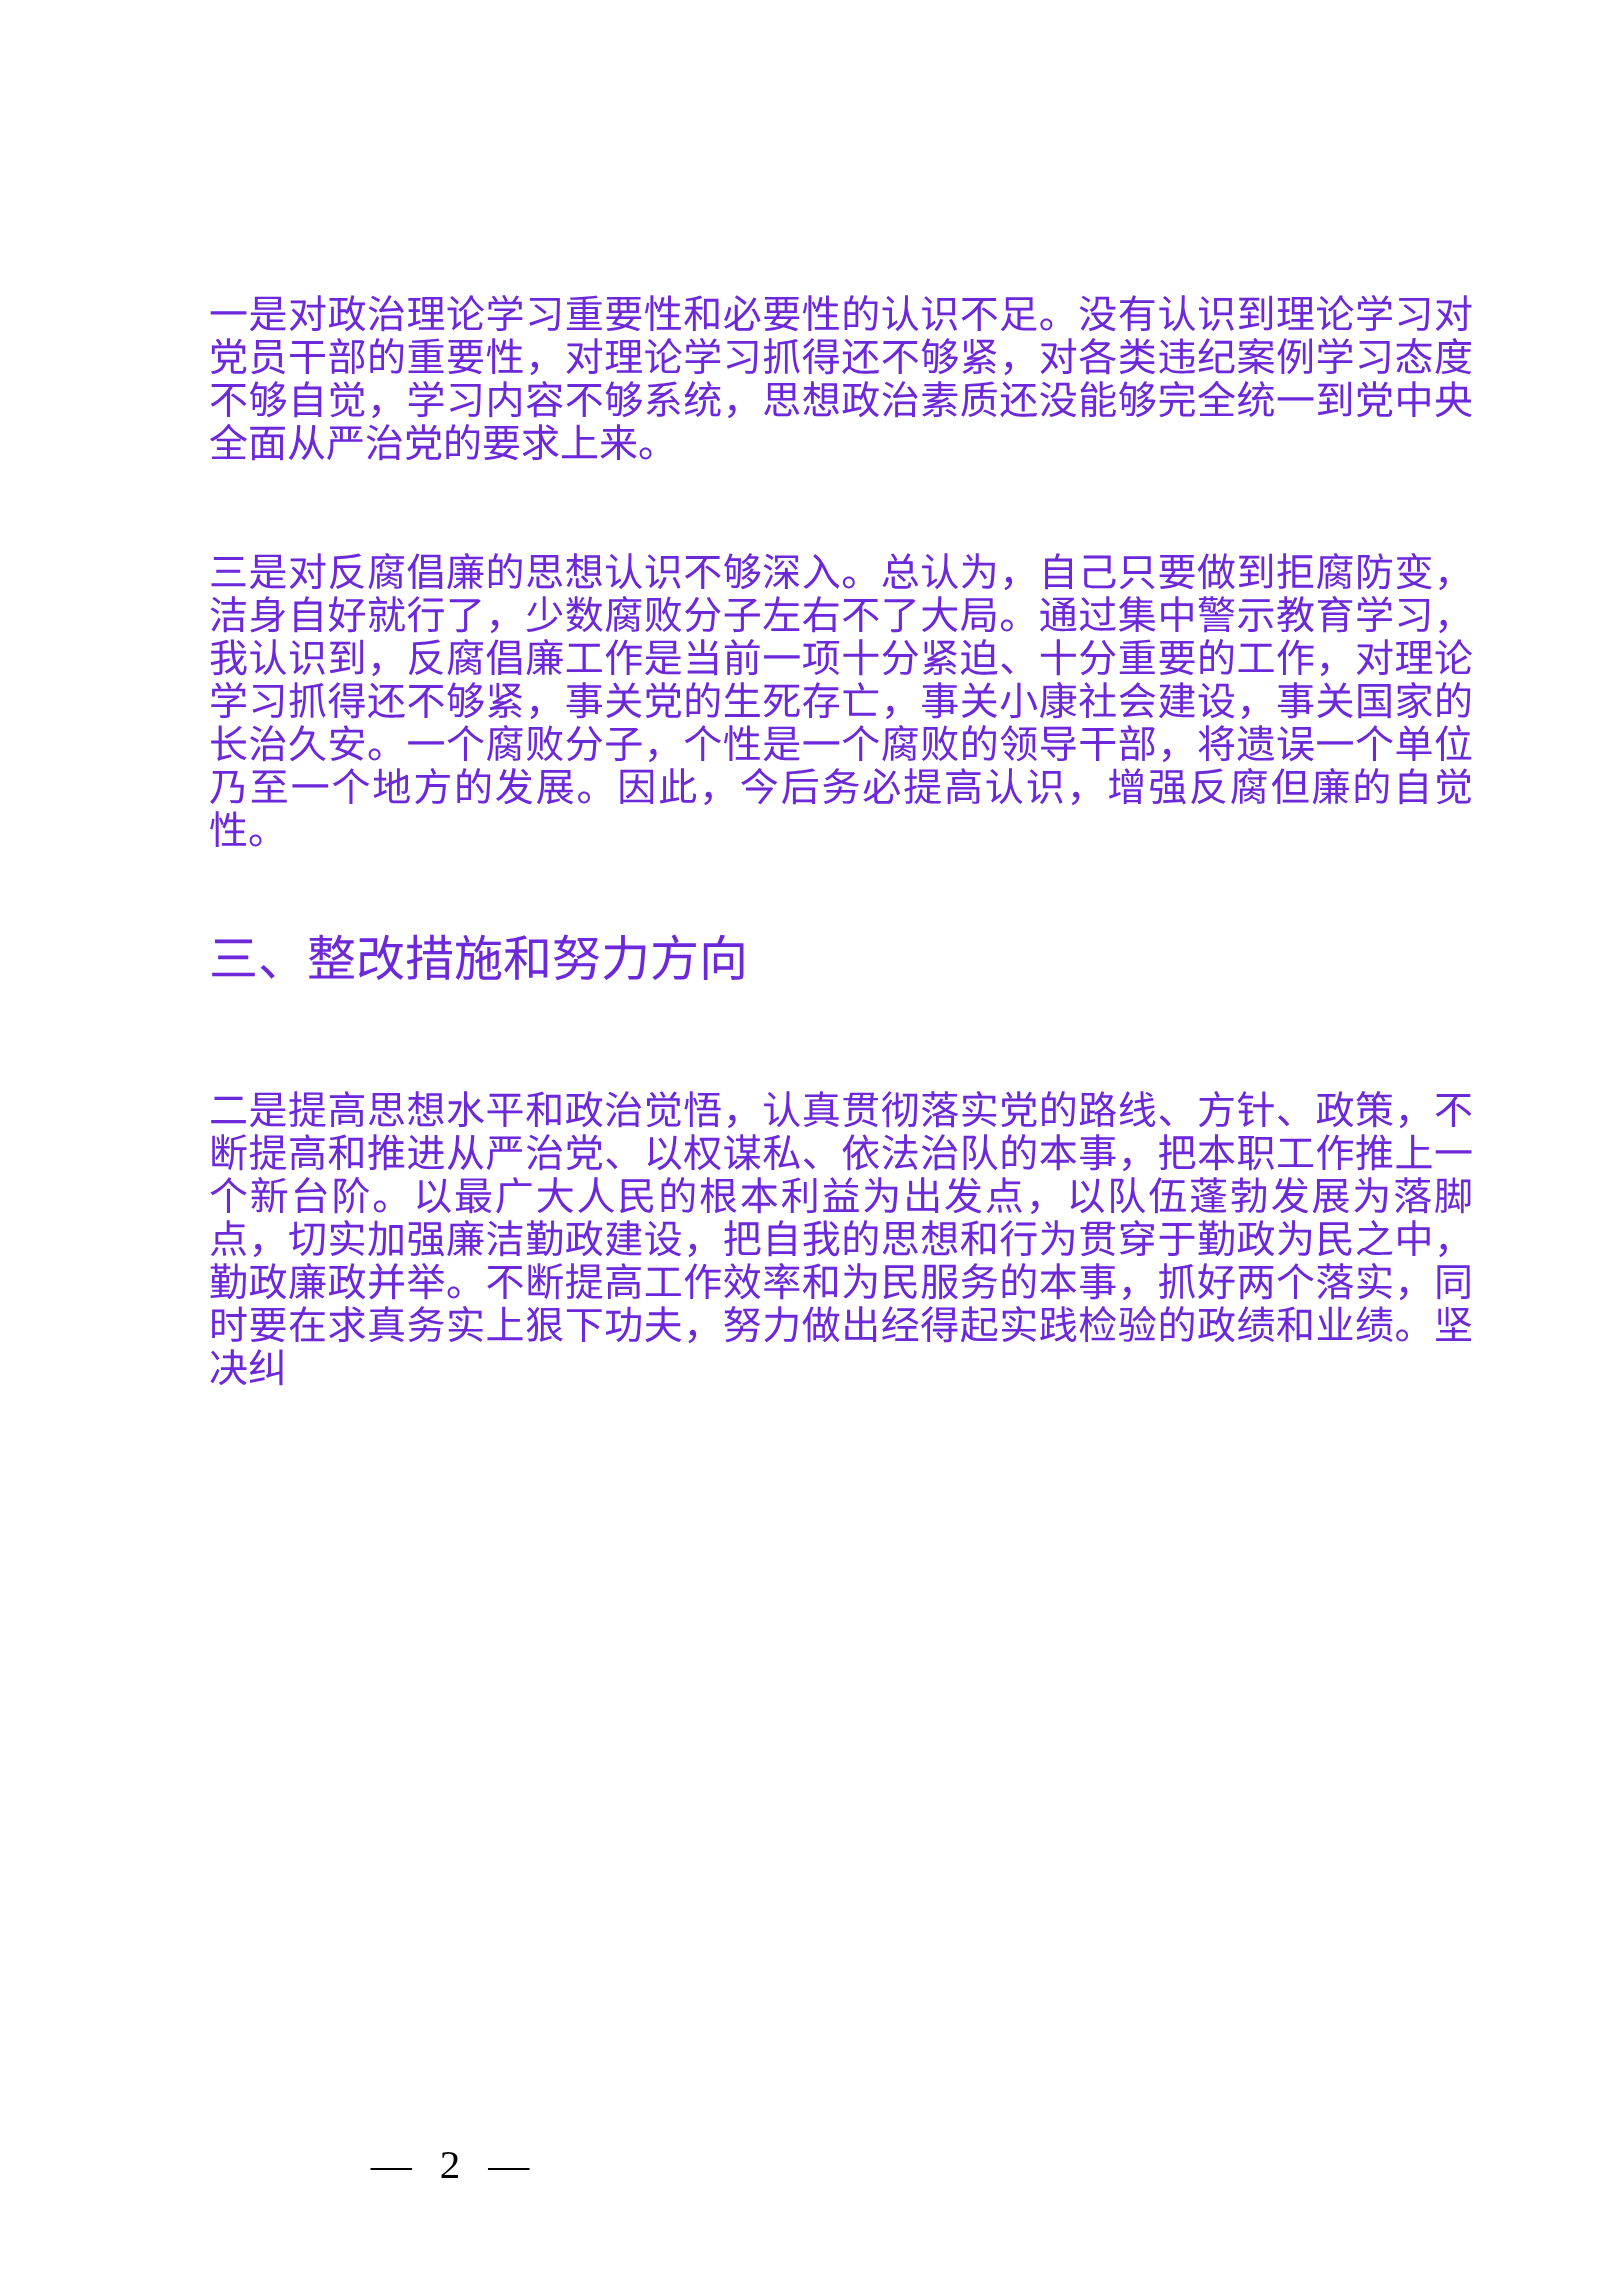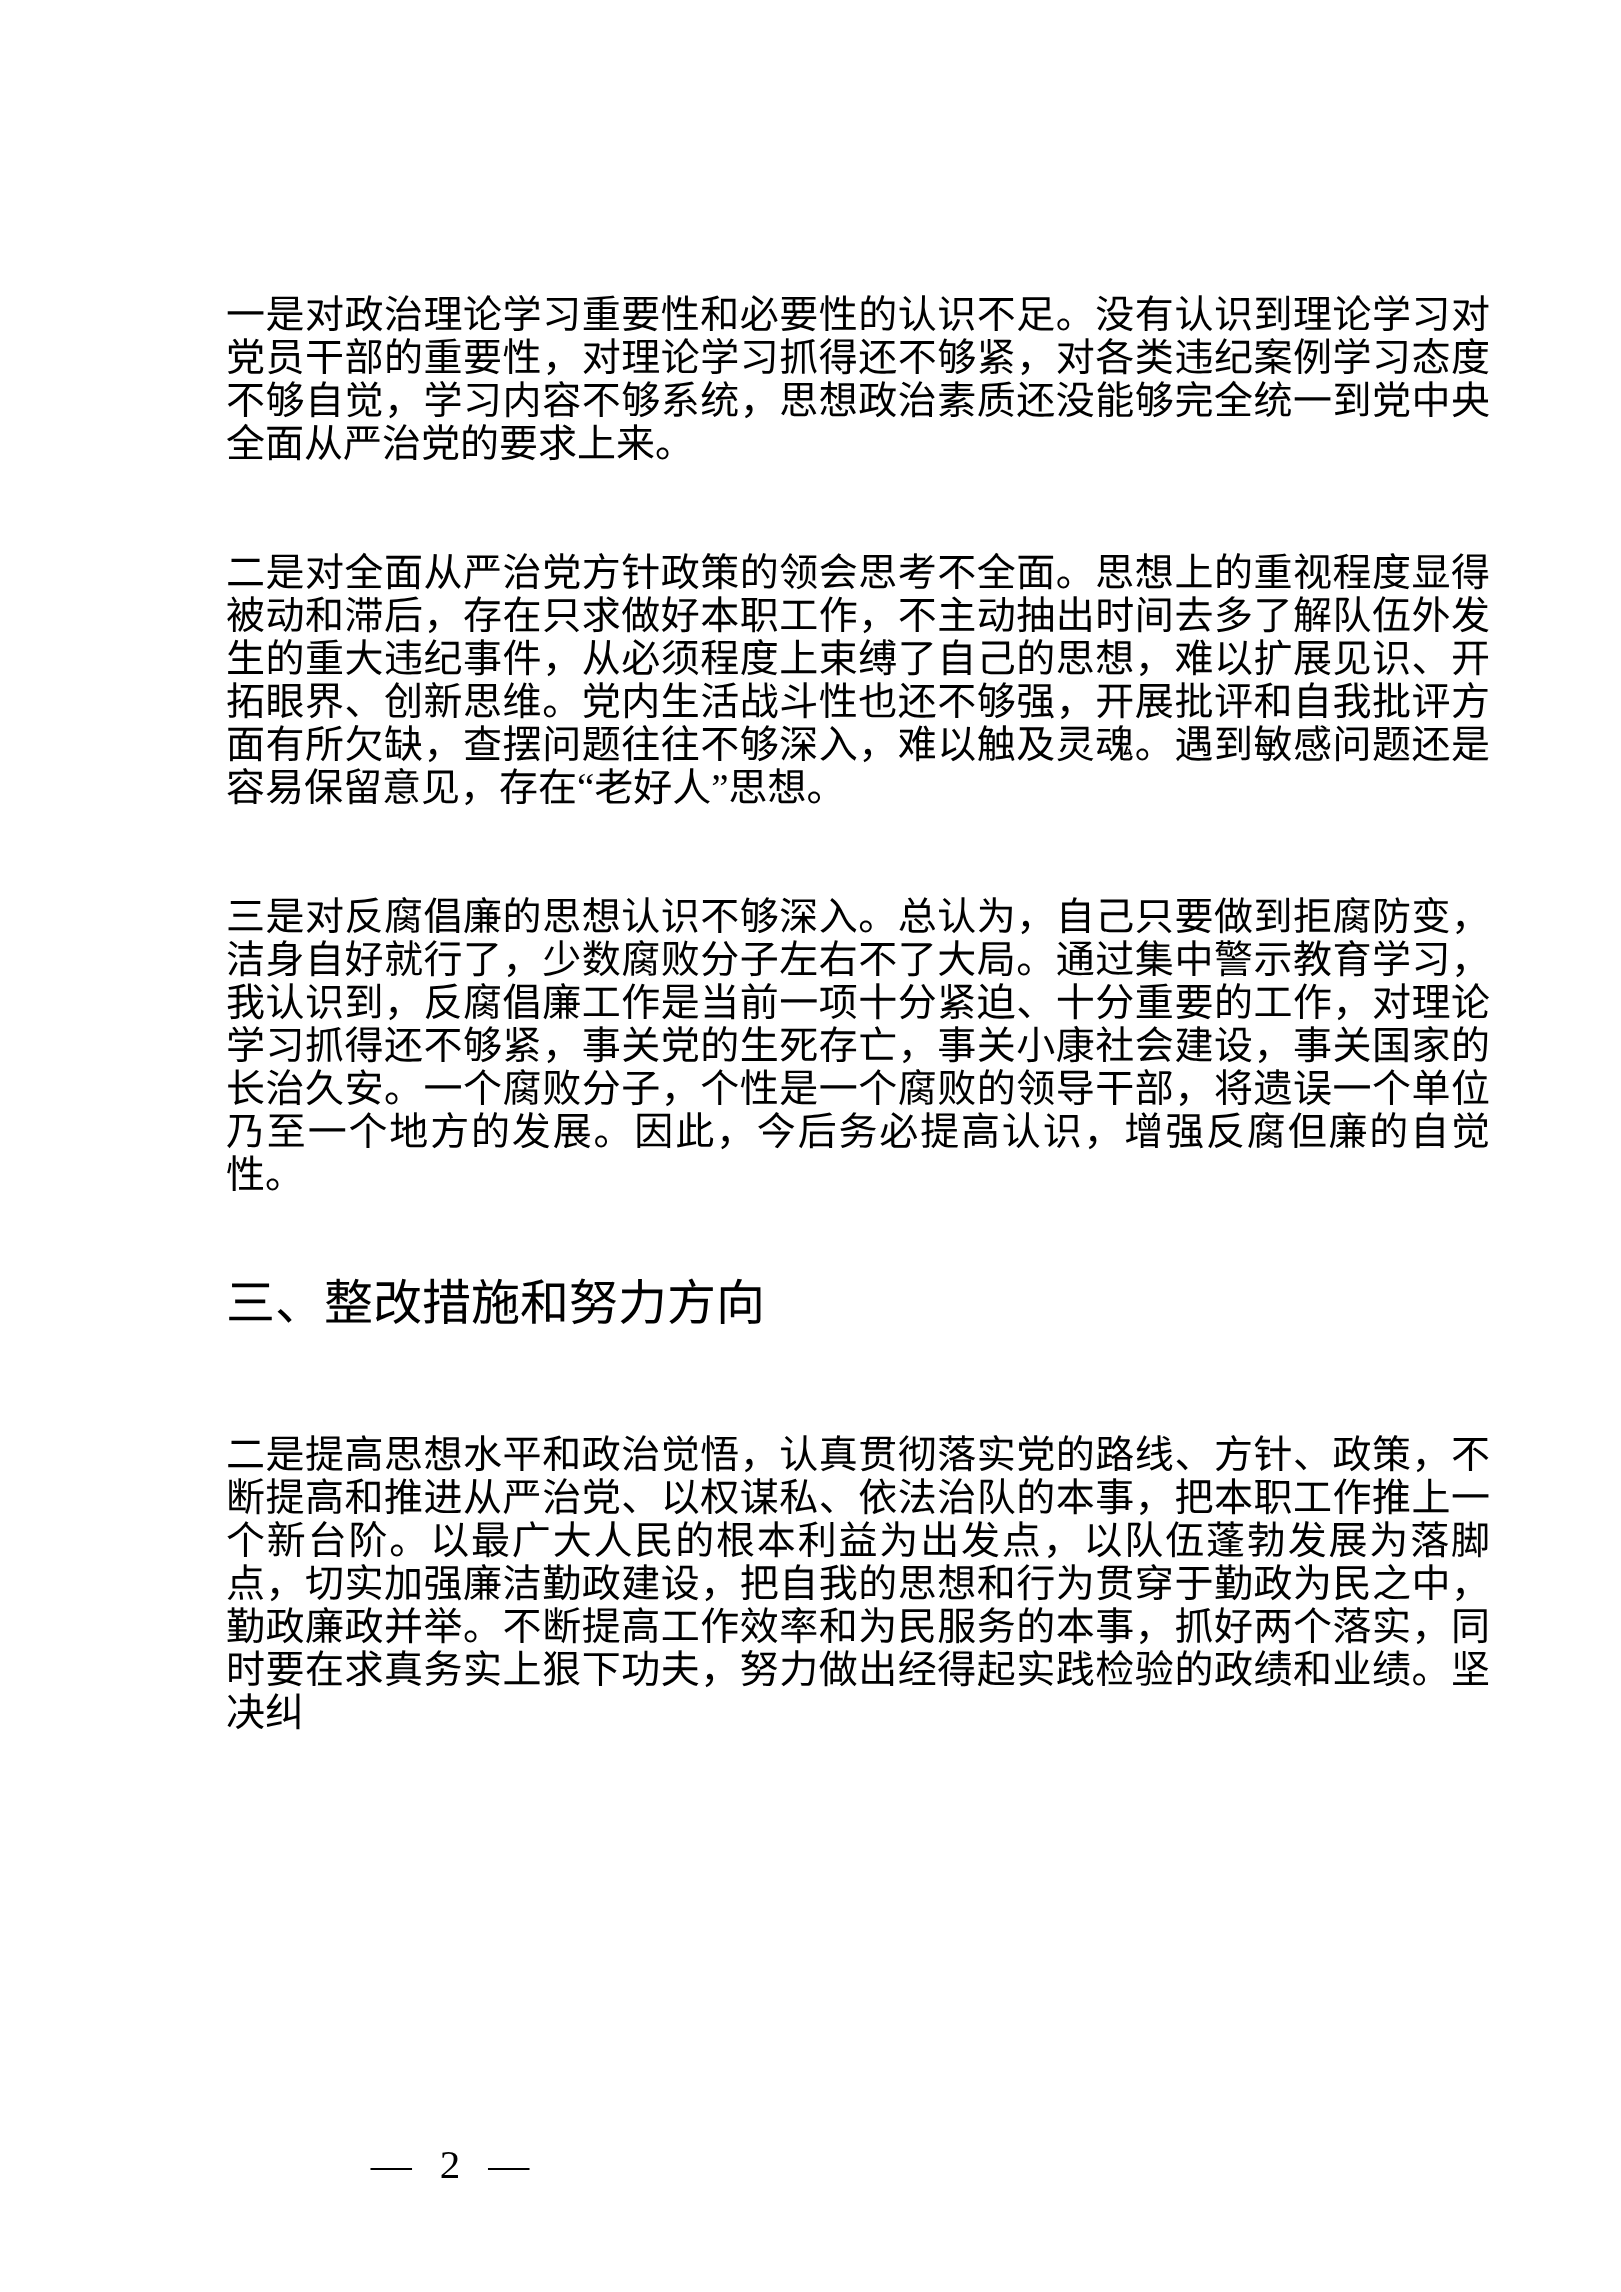--- a/index.html
+++ b/index.html
@@ -14,24 +14,24 @@
     overflow: hidden;
     font-family: "Liberation Serif", "DejaVu Serif", serif;
   }
   .page {
     position: absolute;
     inset: 0;
     background: #ffffff;
   }
   .content {
     position: absolute;
-    left: 226px;
+    left: 209px;
     top: 293px;
     width: 1264px;
-    color: #000000;
+    color: #6d28d9;
     font-size: 39px;
     line-height: 43px;
     text-align: justify;
     text-justify: inter-ideograph;
     letter-spacing: 0;
   }
   .para {
     margin: 0 0 86px 0;
     padding: 0;
   }
@@ -54,21 +54,20 @@
     word-spacing: 13.7px;
     white-space: pre;
   }
 </style>
 </head>
 <body>
 
 <div class="page">
   <div class="content">
     <p class="para">一是对政治理论学习重要性和必要性的认识不足。没有认识到理论学习对党员干部的重要性，对理论学习抓得还不够紧，对各类违纪案例学习态度不够自觉，学习内容不够系统，思想政治素质还没能够完全统一到党中央全面从严治党的要求上来。</p>
-    <p class="para">二是对全面从严治党方针政策的领会思考不全面。思想上的重视程度显得被动和滞后，存在只求做好本职工作，不主动抽出时间去多了解队伍外发生的重大违纪事件，从必须程度上束缚了自己的思想，难以扩展见识、开拓眼界、创新思维。党内生活战斗性也还不够强，开展批评和自我批评方面有所欠缺，查摆问题往往不够深入，难以触及灵魂。遇到敏感问题还是容易保留意见，存在“老好人”思想。</p>
     <p class="para">三是对反腐倡廉的思想认识不够深入。总认为，自己只要做到拒腐防变，洁身自好就行了，少数腐败分子左右不了大局。通过集中警示教育学习，我认识到，反腐倡廉工作是当前一项十分紧迫、十分重要的工作，对理论学习抓得还不够紧，事关党的生死存亡，事关小康社会建设，事关国家的长治久安。一个腐败分子，个性是一个腐败的领导干部，将遗误一个单位乃至一个地方的发展。因此，今后务必提高认识，增强反腐但廉的自觉性。</p>
     <h2 class="heading">三、整改措施和努力方向</h2>
     <p class="para">二是提高思想水平和政治觉悟，认真贯彻落实党的路线、方针、政策，不断提高和推进从严治党、以权谋私、依法治队的本事，把本职工作推上一个新台阶。以最广大人民的根本利益为出发点，以队伍蓬勃发展为落脚点，切实加强廉洁勤政建设，把自我的思想和行为贯穿于勤政为民之中，勤政廉政并举。不断提高工作效率和为民服务的本事，抓好两个落实，同时要在求真务实上狠下功夫，努力做出经得起实践检验的政绩和业绩。坚决纠</p>
   </div>
   <div class="footer">
     <span>— 2 —</span>
   </div>
 </div>
 
 

